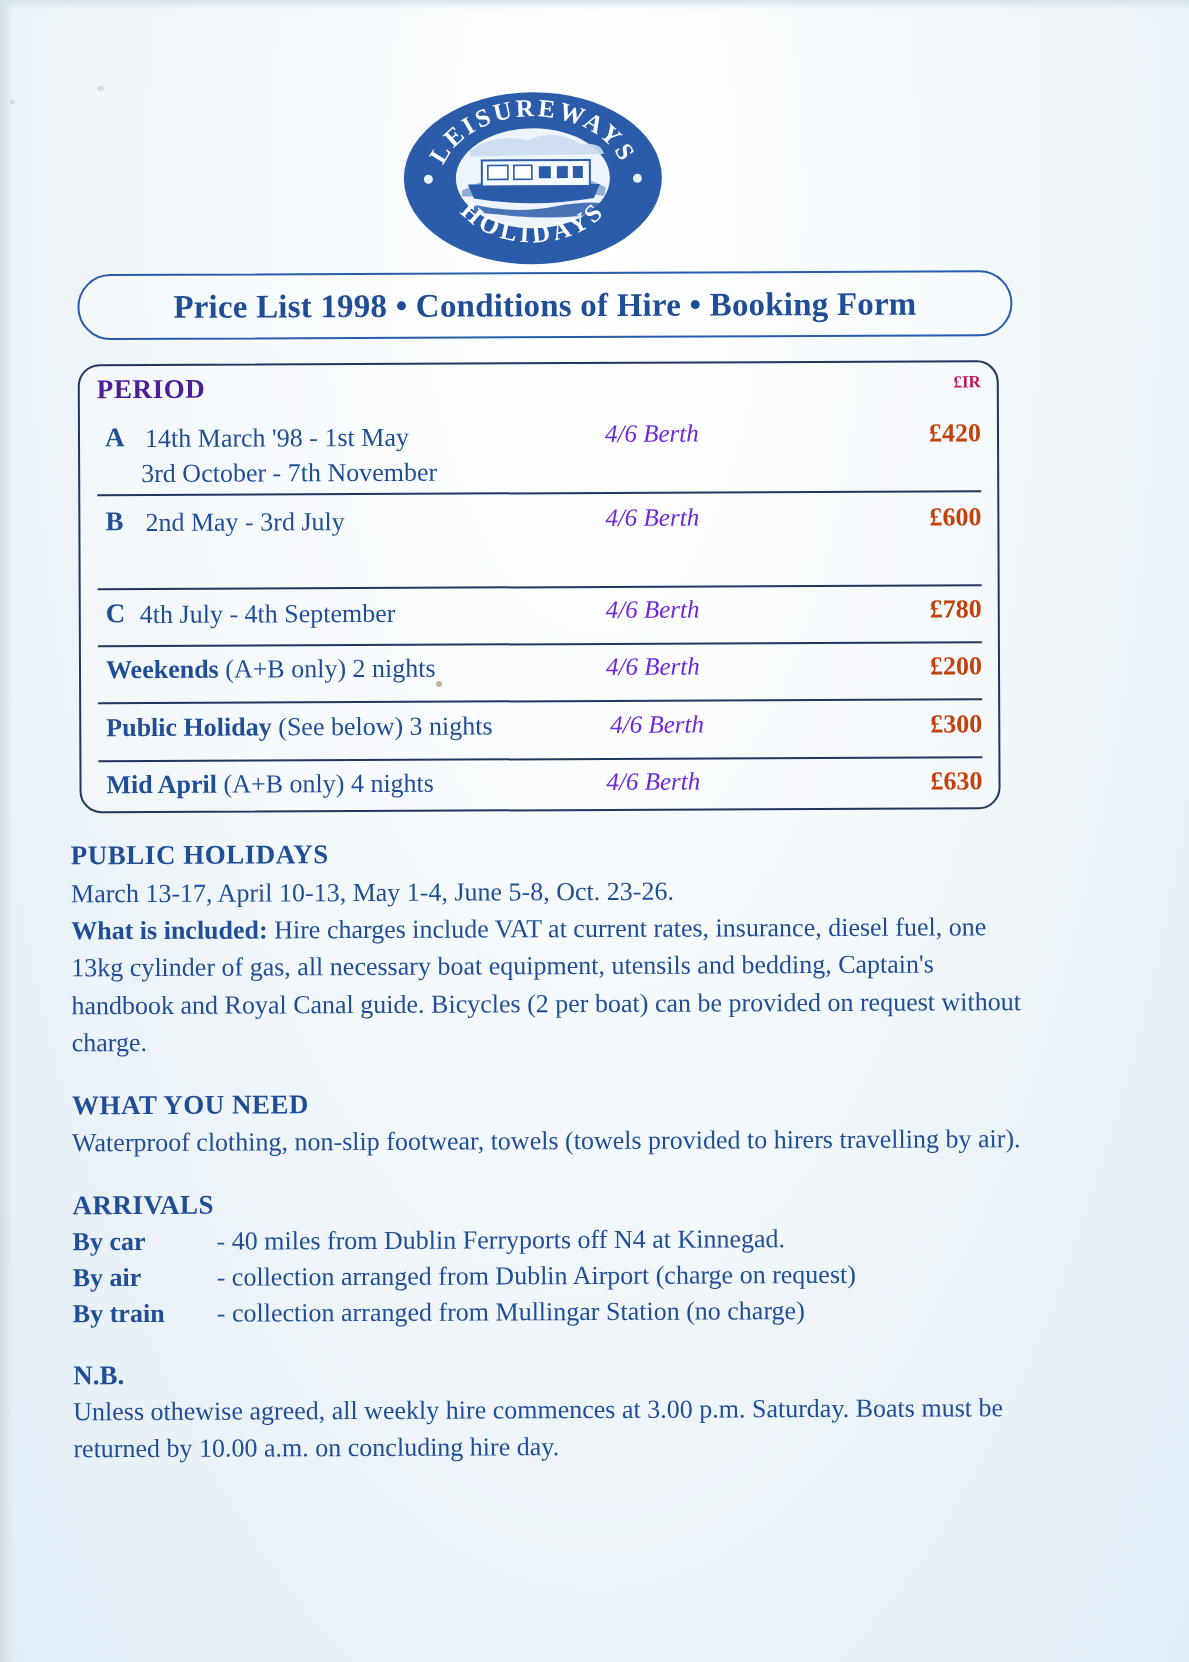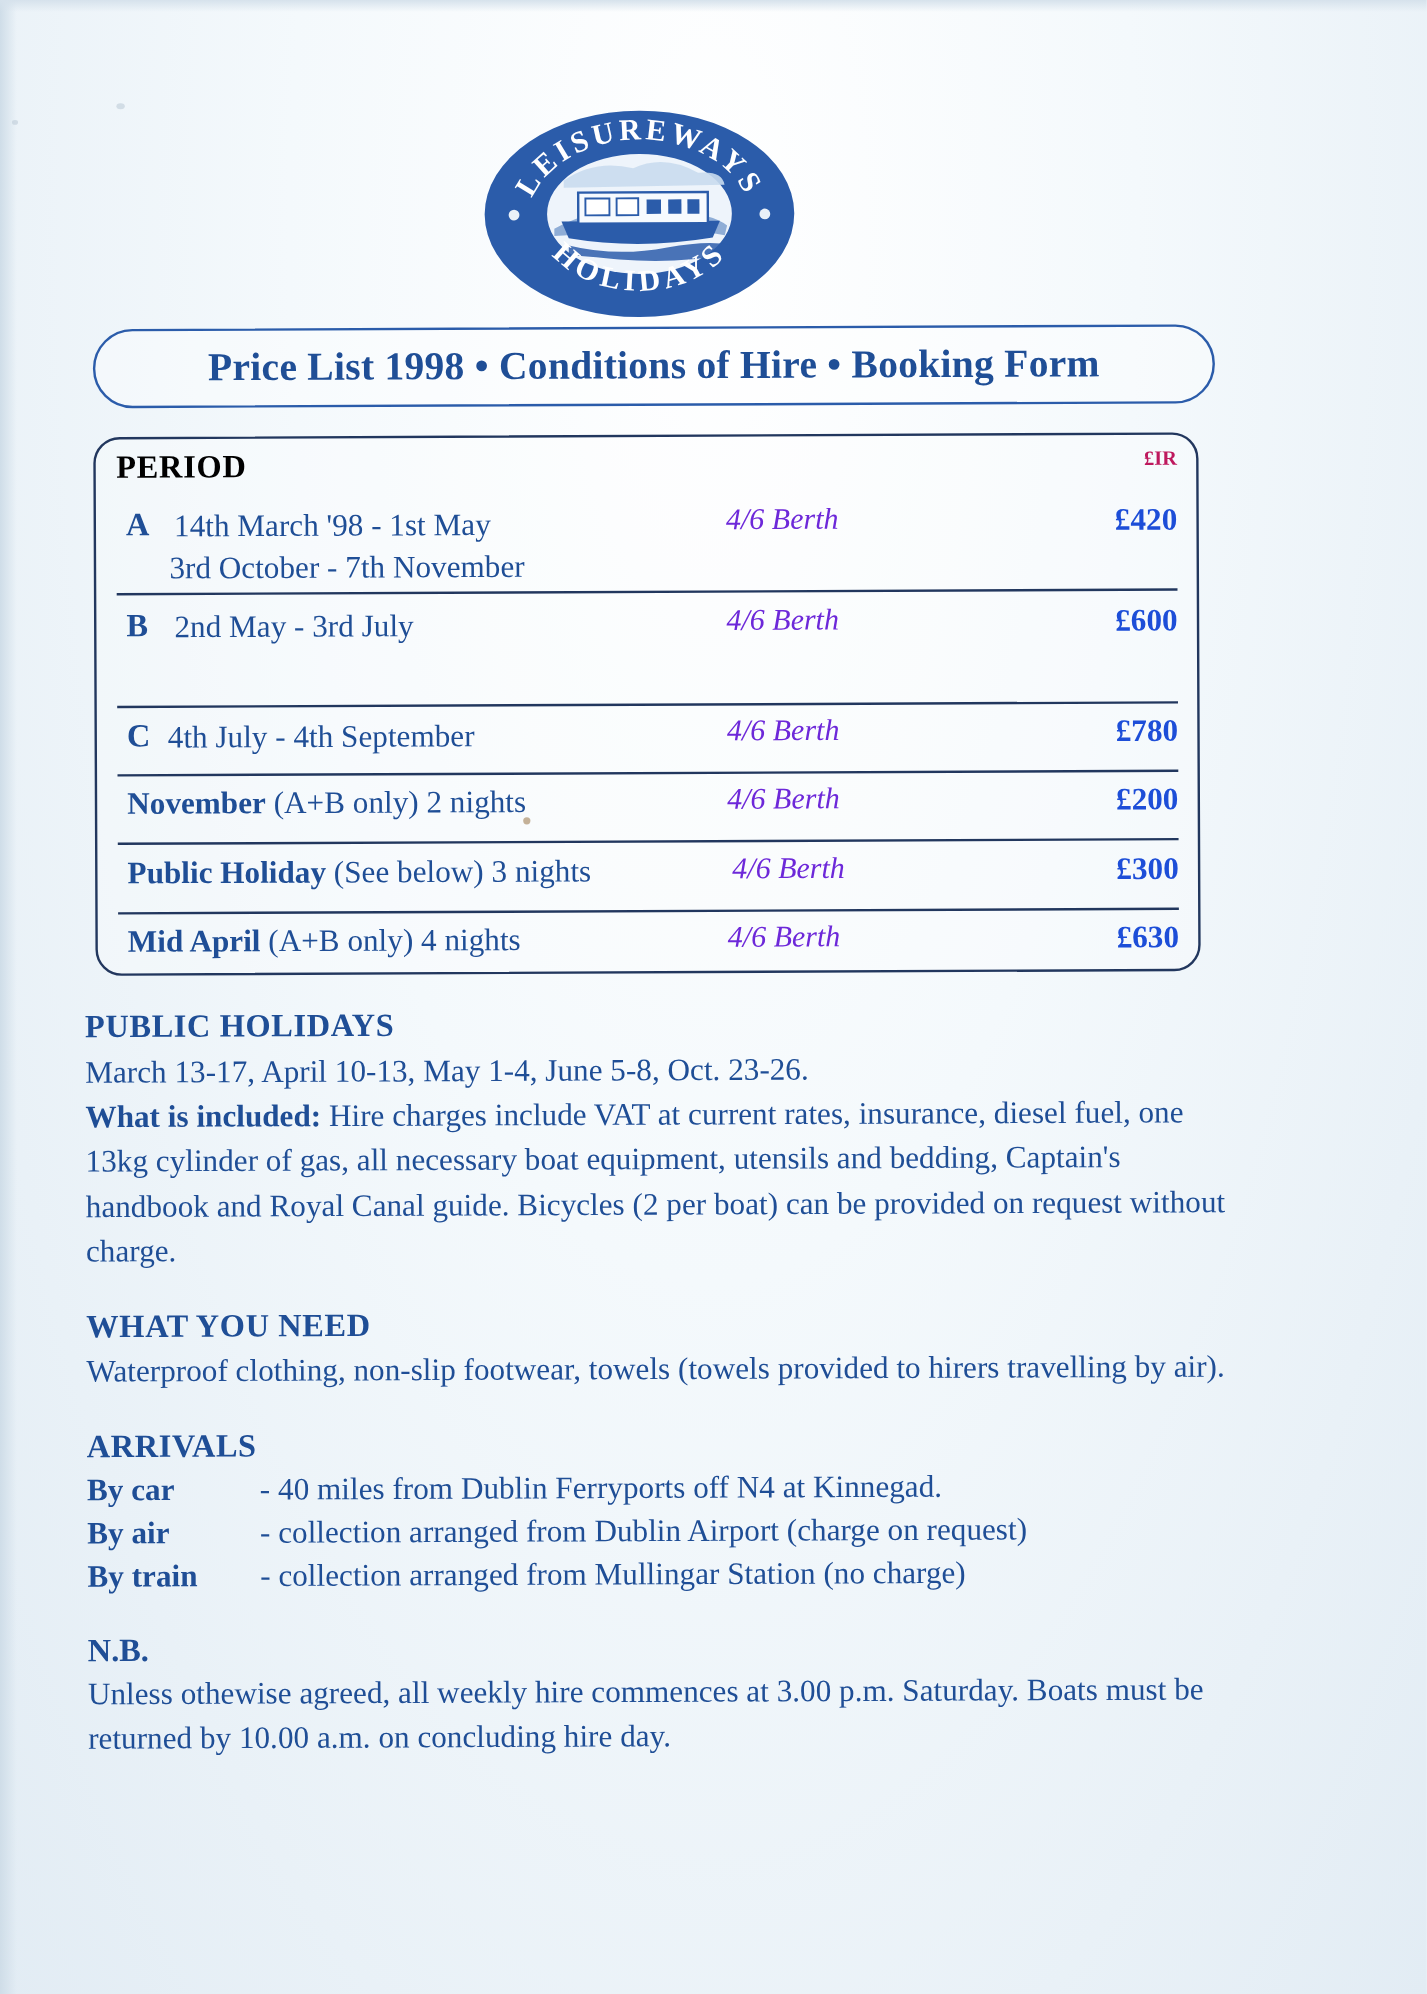--- a/index.html
+++ b/index.html
@@ -57,30 +57,30 @@
 
   
   .table-box{
     position:absolute;left:79px;top:362px;width:921px;height:449px;
     border:2.4px solid #22375e;border-radius:22px;
     background:rgba(255,255,255,0.28);
     box-sizing:border-box;
   }
   .tbl{position:absolute;left:98px;top:372px;width:884px;}
   .hdr-row{position:relative;height:36px;}
-  .hdr-period{position:absolute;left:0;top:0;font-size:27px;font-weight:bold;letter-spacing:.6px;color:#000000;}
+  .hdr-period{position:absolute;left:0;top:0;font-size:27px;font-weight:bold;letter-spacing:.6px;color:#4c1d95;}
   .hdr-cur{position:absolute;right:0;top:2px;font-size:17px;font-weight:bold;color:#be185d;}
 
   .prow{position:relative;border-bottom:2px solid #22375e;}
   .prow.last{border-bottom:none;}
   .prow .code{position:absolute;left:8px;top:0;font-size:27px;font-weight:bold;color:#1f4e96;}
   .prow .dates{position:absolute;left:48px;top:0;font-size:26px;color:#1f4e96;line-height:1.33;}
   .prow .dates .d2{display:block;margin-left:-4px;}
   .prow .berth{position:absolute;left:508px;top:0;font-size:25px;font-style:italic;color:#6d28d9;}
-  .prow .price{position:absolute;right:0;top:0;font-size:26px;font-weight:bold;color:#1d4ed8;}
+  .prow .price{position:absolute;right:0;top:0;font-size:26px;font-weight:bold;color:#c2410c;}
   .prow .label{position:absolute;left:8px;top:0;font-size:26px;color:#1f4e96;white-space:nowrap;}
   .prow .label b{font-weight:bold;}
 
   .r-a{height:84px;}
   .r-b{height:92px;}
   .r-c{height:55px;}
   .r-w{height:55px;}
   .r-p{height:56px;}
   .r-m{height:54px;}
 
@@ -182,21 +182,21 @@
     <div class="prow r-c">
       <div class="code">C</div>
       <div class="dates">
         <span>4th July - 4th September</span>
       </div>
       <div class="berth">4/6 Berth</div>
       <div class="price">£780</div>
     </div>
 
     <div class="prow r-w">
-      <div class="label"><b>November</b><span> (A+B only) 2 nights</span></div>
+      <div class="label"><b>Weekends</b><span> (A+B only) 2 nights</span></div>
       <div class="berth">4/6 Berth</div>
       <div class="price">£200</div>
     </div>
 
     <div class="prow r-p">
       <div class="label"><b>Public Holiday</b><span> (See below) 3 nights</span></div>
       <div class="berth">4/6 Berth</div>
       <div class="price">£300</div>
     </div>
 

